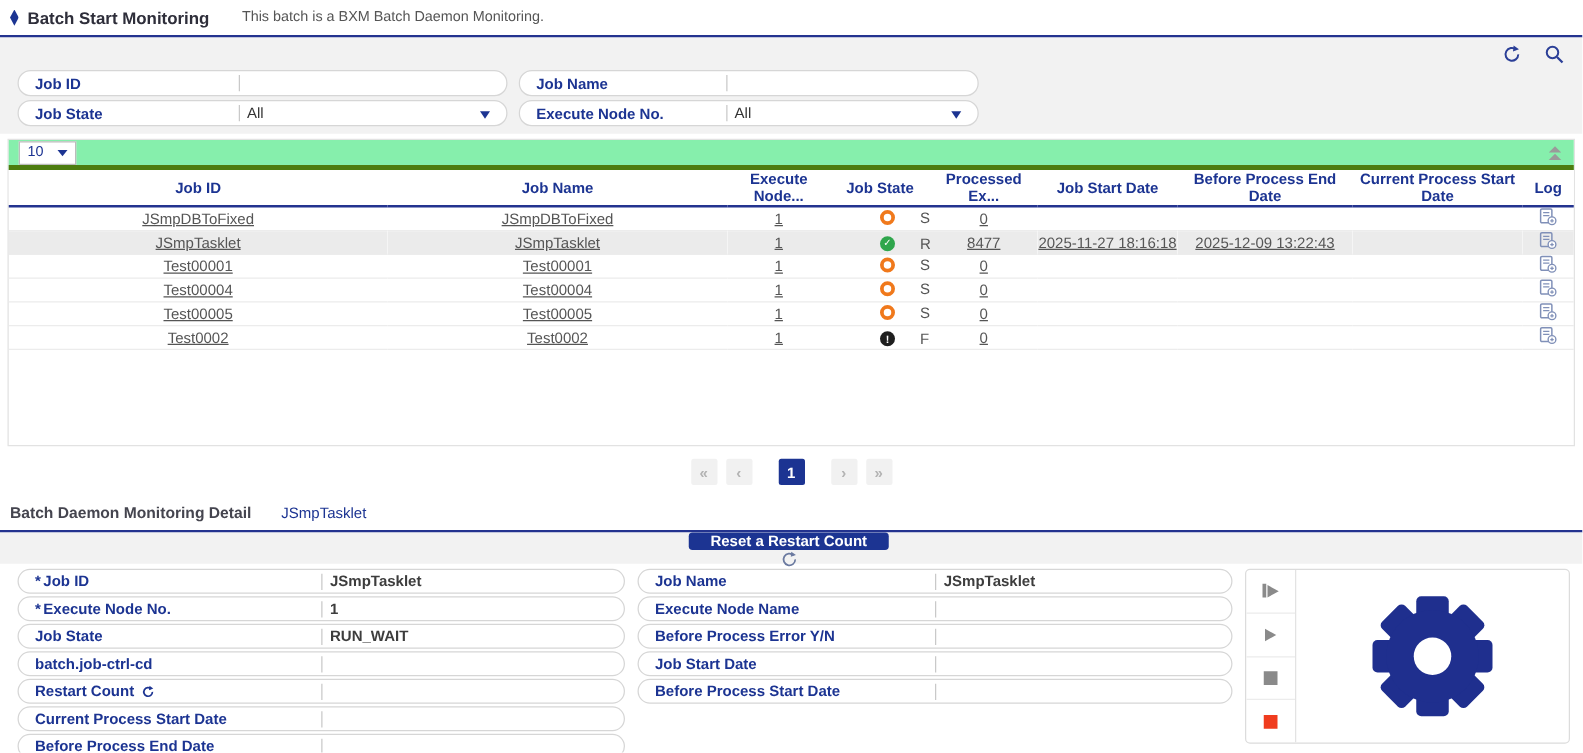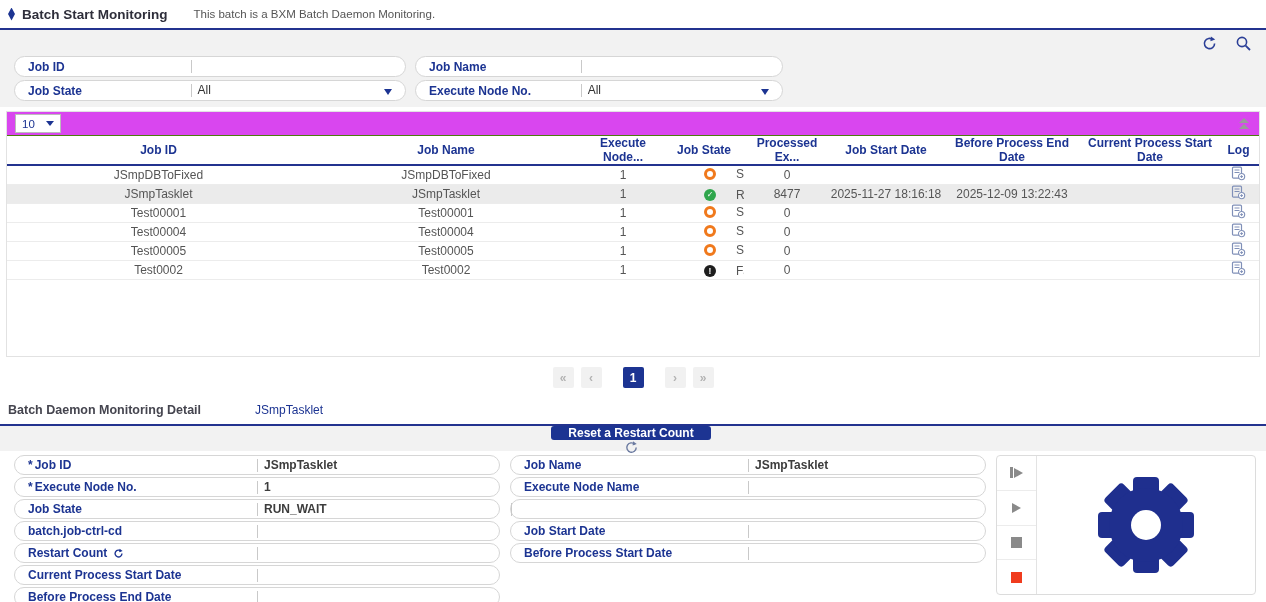--- a/index.html
+++ b/index.html
@@ -22,53 +22,53 @@
   .s-pill, .d-pill { background:#fff; border:1px solid #d6d6d6; border-radius:12px;
     height:21px; display:flex; align-items:center; position:relative; }
   .s-label { font-size:12px; font-weight:700; color:#1c3492; padding-left:13px; width:45%; }
   .s-value { font-size:12px; color:#333; border-left:1px solid #c9c9c9; padding-left:6px;
     flex:1; height:13px; line-height:13px; }
   .dd-arrow { width:0; height:0; border-left:4.5px solid transparent;
     border-right:4.5px solid transparent; border-top:6px solid #1c3492;
     position:absolute; right:13px; top:8px; }
   
   .panel2 { margin:4px 6px 0 6px; border:1px solid #e2e2e2; height:246px; background:#fff; }
-  .grid-bar { background:#d946ef; height:24px; display:flex; align-items:center;
-    justify-content:space-between; padding:0 10px 0 8px; border-bottom:1px solid #4d7c0f;text-align:center; }
+  .grid-bar { background:#86efac; height:24px; display:flex; align-items:center;
+    justify-content:space-between; padding:0 10px 0 8px; border-bottom:4px solid #4d7c0f;text-align:center; }
   .pagesize { background:#fff; border:1px solid #bcbcbc; width:46px; height:19px;
     display:flex; align-items:center; justify-content:space-between; padding:0 6px;
     font-size:11.5px; color:#1c3492; cursor:pointer; }
   .pagesize .dd { width:0;height:0;border-left:4px solid transparent;
     border-right:4px solid transparent;border-top:5.5px solid #1c3492; }
   .dbl-up { display:inline-flex; flex-direction:column; gap:1px; cursor:pointer; }
   .dbl-up i { width:0;height:0;border-left:5.5px solid transparent;
     border-right:5.5px solid transparent;border-bottom:5px solid #9a9a9a; display:block; }
   table.grid { width:100%; border-collapse:collapse; table-layout:fixed; }
   table.grid th { font-size:12px; font-weight:700; color:#1c3492; height:23px;
     border-bottom:2px solid #23338f; background:#fff; font-weight:bold; }
   table.grid td { font-size:12px; color:#555; height:19px; text-align:center;
-    border-bottom:1px solid #ececec; overflow:hidden; white-space:nowrap; }
+    border-bottom:1px solid #ececec; overflow:hidden; white-space:nowrap;text-decoration:underline; }
   tr[data-selected="true"] td { background:#ebebeb; }
   .st-wrap { display:inline-flex; align-items:center; gap:20px;margin-left:40px; }
   .st-dot { width:12px; height:12px; border-radius:50%; display:inline-flex;
     align-items:center; justify-content:center; flex:0 0 auto; }
   td[data-kind="stop"] .st-dot { border:3.5px solid #f0791c; background:#fff; }
   td[data-kind="run"]  .st-dot { background:#2fa64c; }
   td[data-kind="run"]  .st-dot::after { content:"✓"; color:#fff; font-size:8px; font-weight:700; }
   td[data-kind="fail"] .st-dot { background:#1e1e1e; }
   td[data-kind="fail"] .st-dot::after { content:"!"; color:#fff; font-size:8.5px; font-weight:700; }
   .log-btn { display:inline-flex; cursor:pointer; }
   
   .pager { display:flex; justify-content:center; gap:7px; margin:10px 0 8px 0; }
   .pg-btn { width:21px; height:21px; background:#f1f1f1; color:#b3b3b3; font-size:12px;
     font-weight:700; display:inline-flex; align-items:center; justify-content:center;
     cursor:pointer; border-radius:2px; }
   .pg-cur { background:#1c3492; color:#fff; margin:0 14px; }
   
-  .dt-header { height:28px; display:flex; align-items:center; padding-left:8px;gap:30px; }
+  .dt-header { height:28px; display:flex; align-items:center; padding-left:8px; }
   .dt-title { font-size:12.5px; font-weight:700; color:#45454f; }
   .dt-sub { font-size:12px; color:#1c3492; margin-left:24px; }
   .dt-bar { background:#f2f2f2; height:25px; display:flex; align-items:center;
     justify-content:space-between; padding:0 12px 0 8px;flex-direction:column; }
   .reset-btn { background:#1c3492; color:#fff; font-size:12px; font-weight:700;
     border:none; border-radius:3px; height:20px; padding:0 17px; cursor:pointer; }
   .detail-body { display:flex; padding:4px 8px 0 14px; gap:10px; }
   .d-col { display:flex; flex-direction:column; gap:2px; }
   .d-col.left { width:486px; }
   .d-col.mid { width:476px; }
@@ -422,20 +422,23 @@
         </span>
       <span class="d-value">JSmpTasklet</span>
     </div>
     <div class="d-pill">
       <span class="d-left">
           <span class="d-label">Execute Node Name</span>
         </span>
       <span class="d-value"></span>
     </div>
     <div class="d-pill">
+      <span class="d-left">
+          <span class="d-label">Before Process Error Y/N</span>
+        </span>
       <span class="d-value"></span>
     </div>
     <div class="d-pill">
       <span class="d-left">
           <span class="d-label">Job Start Date</span>
         </span>
       <span class="d-value"></span>
     </div>
     <div class="d-pill">
       <span class="d-left">

